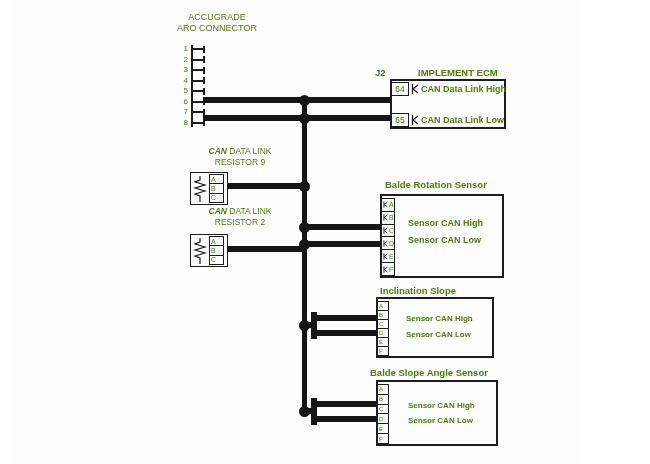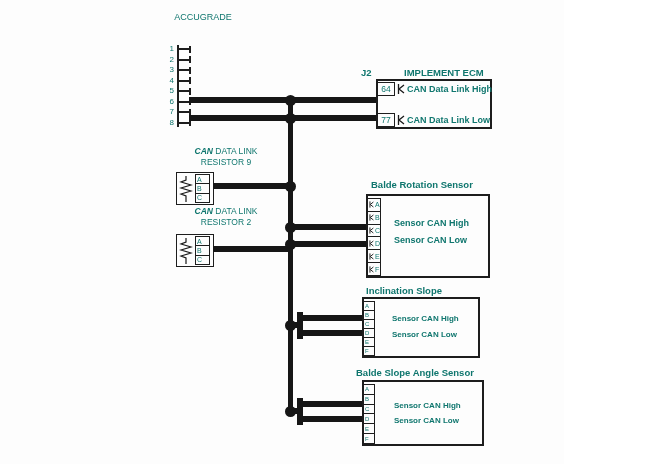--- a/index.html
+++ b/index.html
@@ -1,18 +1,18 @@
 <!DOCTYPE html>
 <html><head>
 <meta charset="utf-8">
 <style>
   html,body{margin:0;padding:0;background:#ffffff;}
   .stage{
     position:relative;width:564px;height:464px;background:#fdfdfd;
-    font-family:"Liberation Sans",sans-serif;color:#0f766e;overflow:hidden;
+    font-family:"Liberation Sans",sans-serif;color:#4d7c0f;overflow:hidden;margin-left:14px;
   }
   .abs{position:absolute;}
   .wire{position:absolute;height:6px;background:#161616;}
   .vbar{position:absolute;width:6px;background:#161616;}
   .dot{position:absolute;width:11px;height:11px;border-radius:50%;background:#161616;}
   .box{position:absolute;border:2px solid #1d1d1d;background:#fdfdfd;box-sizing:border-box;}
   .thinbox{position:absolute;border:1.5px solid #1d1d1d;background:#fdfdfd;box-sizing:border-box;}
   .title-sm{font-size:9px;line-height:11px;}
   .title-bold{font-weight:700;font-size:9.5px;line-height:11px;white-space:nowrap;}
   .ecm-label{font-weight:700;font-size:9px;white-space:nowrap;}
@@ -28,20 +28,21 @@
   .tick{position:absolute;height:2px;background:#1d1d1d;}
   .cap{position:absolute;width:2px;background:#1d1d1d;}
 </style>
 </head>
 <body>
 
 <div class="stage">
 
   <div class="abs title-sm" style="left:148px;top:12px;width:110px;text-align:center;">
     <div>ACCUGRADE</div>
+    <div>ARO CONNECTOR</div>
   </div>
 
   <div class="aronum" style="left:160px;top:44px;">1</div>
   <div class="aronum" style="left:160px;top:54.5px;">2</div>
   <div class="aronum" style="left:160px;top:65px;">3</div>
   <div class="aronum" style="left:160px;top:75.5px;">4</div>
   <div class="aronum" style="left:160px;top:86px;">5</div>
   <div class="aronum" style="left:160px;top:96.5px;">6</div>
   <div class="aronum" style="left:160px;top:107px;">7</div>
   <div class="aronum" style="left:160px;top:117.5px;">8</div>
@@ -81,21 +82,21 @@
 
   <div class="box" style="left:376px;top:79px;width:116px;height:50px;">
     <div class="ecmrow" style="top:1px;">
       <div class="ecmcell">64</div>
       <svg width="8" height="10" viewBox="0 0 8 10">
           <path d="M1.5 0 V10 M7 1 L2 5 L7 9" stroke="#1a1a1a" stroke-width="1.3" fill="none"></path>
         </svg>
       <span class="ecm-label">CAN Data Link High</span>
     </div>
     <div class="ecmrow" style="top:32px;">
-      <div class="ecmcell">77</div>
+      <div class="ecmcell">65</div>
       <svg width="8" height="10" viewBox="0 0 8 10">
           <path d="M1.5 0 V10 M7 1 L2 5 L7 9" stroke="#1a1a1a" stroke-width="1.3" fill="none"></path>
         </svg>
       <span class="ecm-label">CAN Data Link Low</span>
     </div>
   </div>
 
   <div class="abs" style="left:183px;top:146px;width:86px;text-align:center;font-size:8.5px;line-height:10.5px;">
     <div><span style="font-weight:700;font-style:italic;">CAN</span><span> DATA LINK</span></div>
     <div>RESISTOR 9</div>

